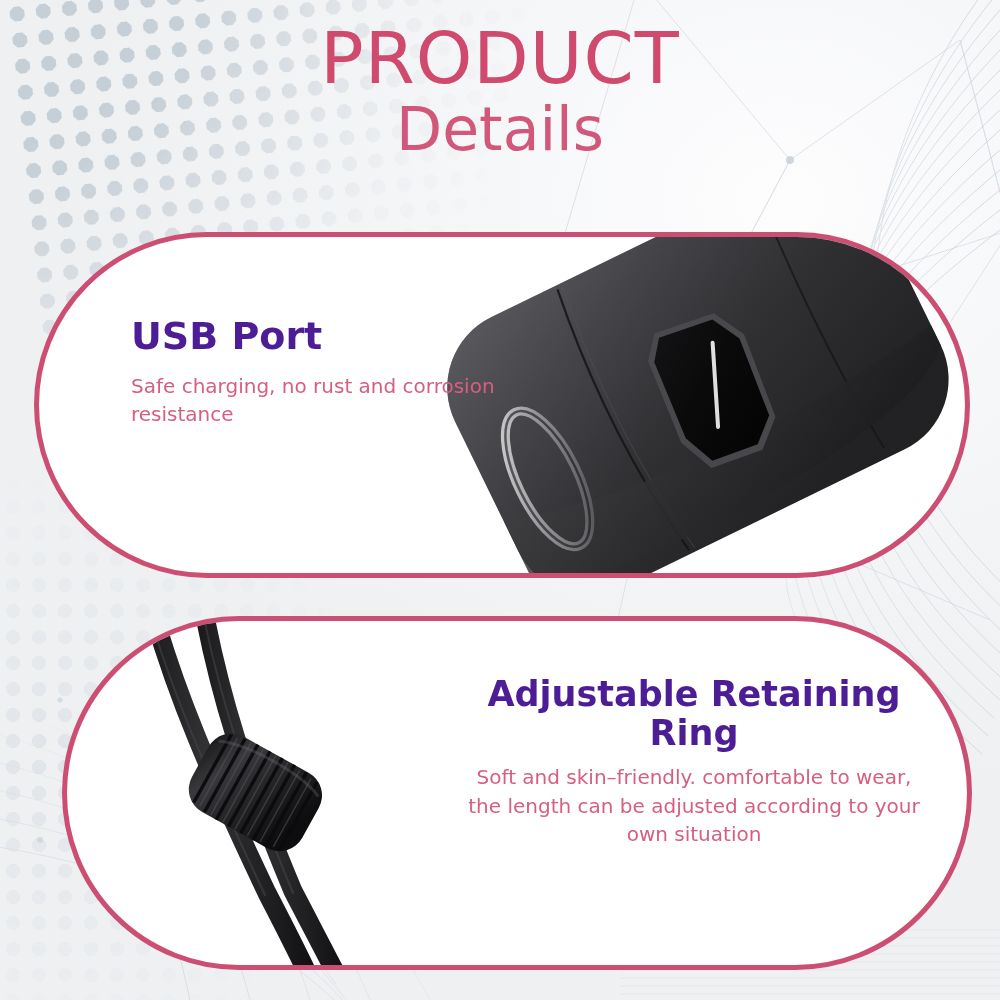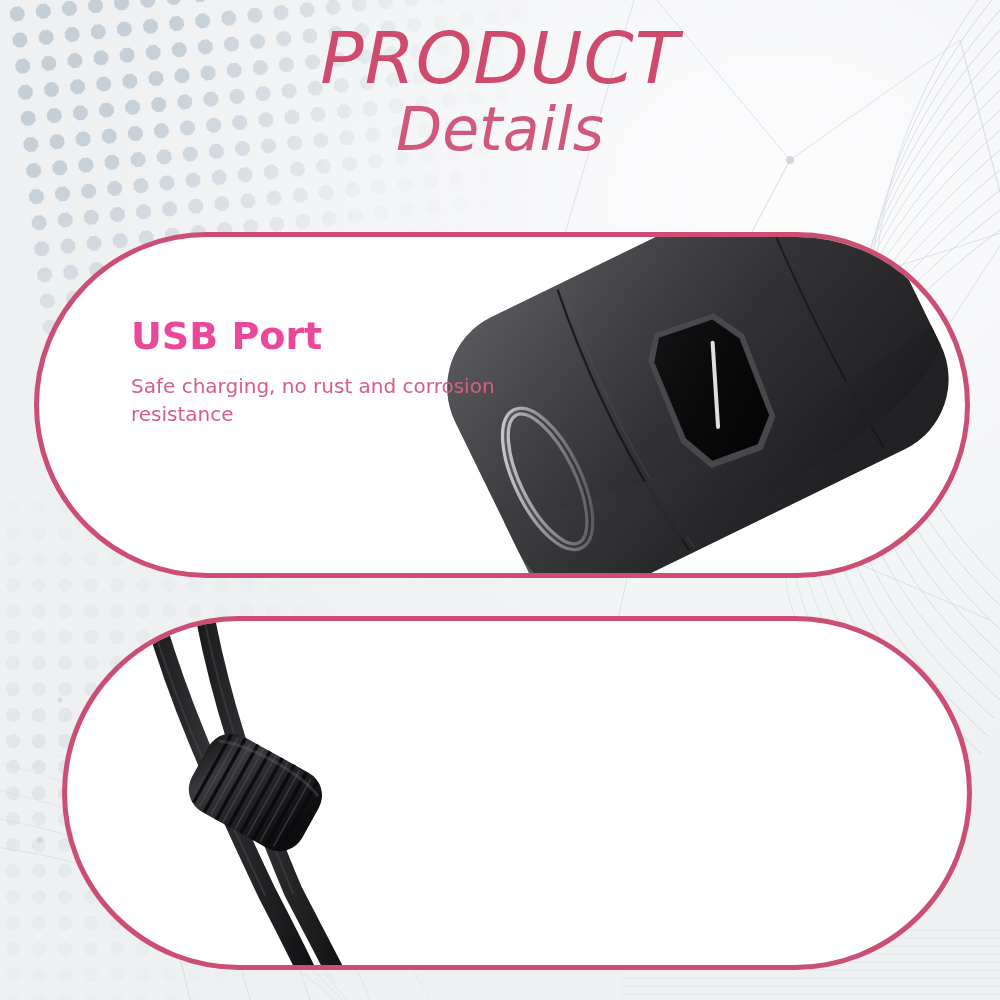--- a/index.html
+++ b/index.html
@@ -56,21 +56,20 @@
   .bg-svg { position: absolute; inset: 0; }
 
   
   .header {
     position: absolute;
     top: 22px;
     left: 0;
     width: 1000px;
     text-align: center;
     z-index: 5;
-    font-style: italic;
   }
   .title-main {
     font-size: 72px;
     letter-spacing: 1px;
     line-height: 1.0;
     color: #cf4a6d;
     font-weight: 400;
     margin: 0;
   }
   .title-sub {
@@ -116,21 +115,21 @@
   #ring-text {
     right: 38px;
     top: 54px;
     width: 470px;
     text-align: center;
   }
 
   .card-heading {
     font-size: 38px;
     font-weight: 700;
-    color: #ec4899;
+    color: #4c1d95;
     line-height: 1.12;
     margin: 0 0 14px 0;
   }
   #ring-text .card-heading {
     font-size: 35px;
     margin-bottom: 10px;
   }
   .card-body {
     font-size: 20px;
     font-weight: 500;
@@ -371,15 +370,19 @@
             <path d="M169 147 L169 231"></path>
           <path d="M183 147 L183 231"></path>
             <path d="M197 148 L197 230"></path>
           <path d="M211 150 L211 228"></path>
         </g>
 
         <path d="M112 162 C 140 150, 200 150, 226 162" stroke="#6a6a70" stroke-width="3" fill="none" opacity="0.35"></path>
       </g>
     </svg>
 
+    <div class="card-text" id="ring-text">
+      <p class="card-heading">Adjustable Retaining Ring</p>
+      <p class="card-body">Soft and skin–friendly. comfortable to wear, the length can be adjusted according to your own situation</p>
+    </div>
   </div>
 
 </div>
 
 </body></html>

